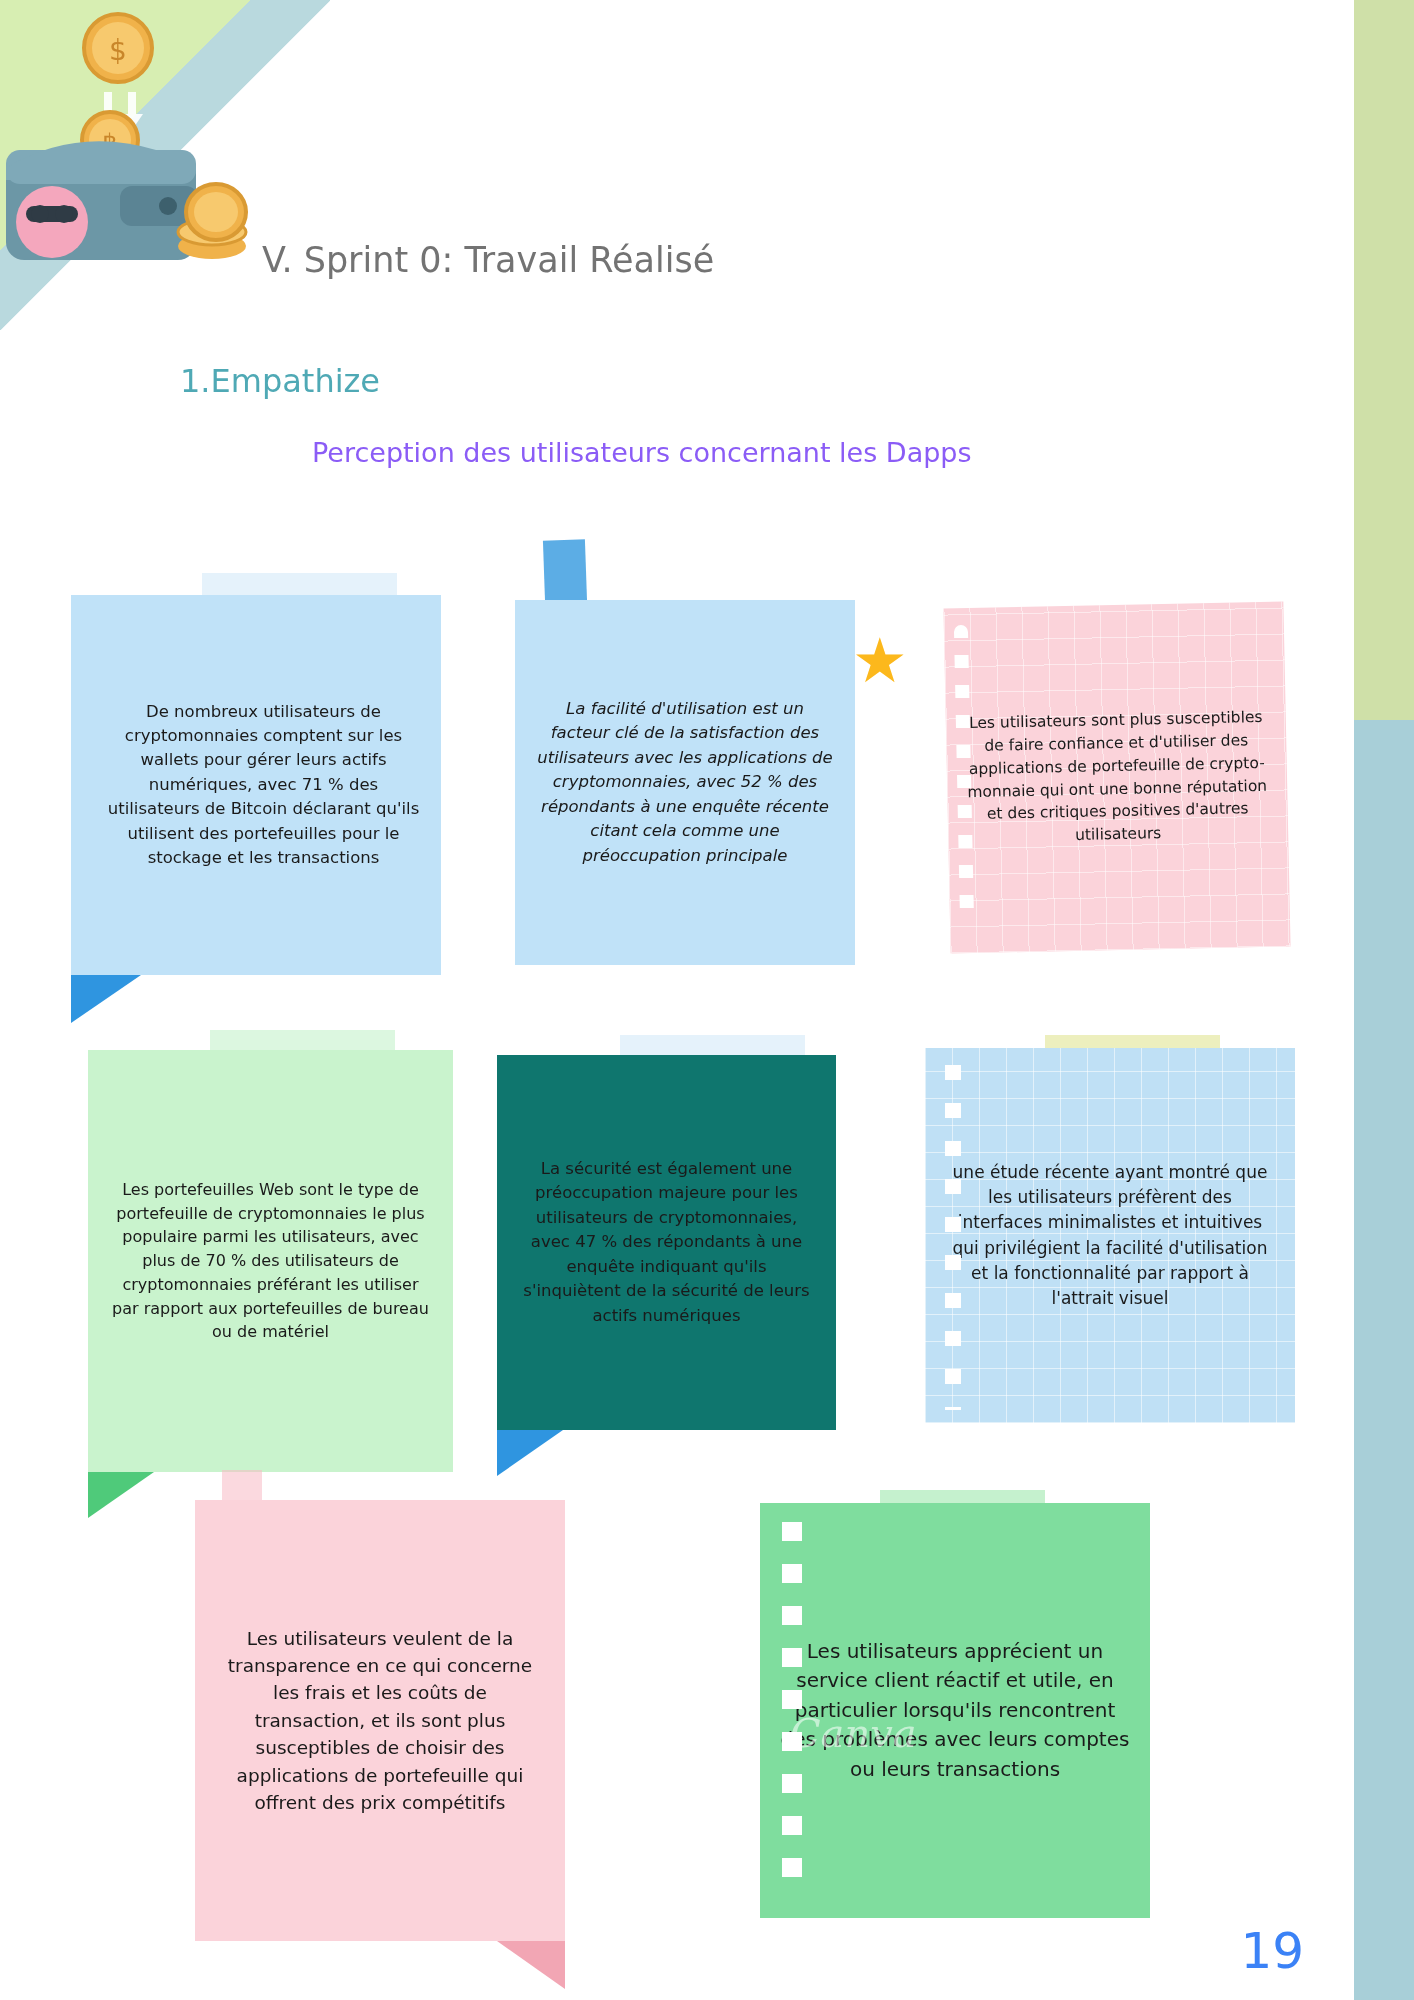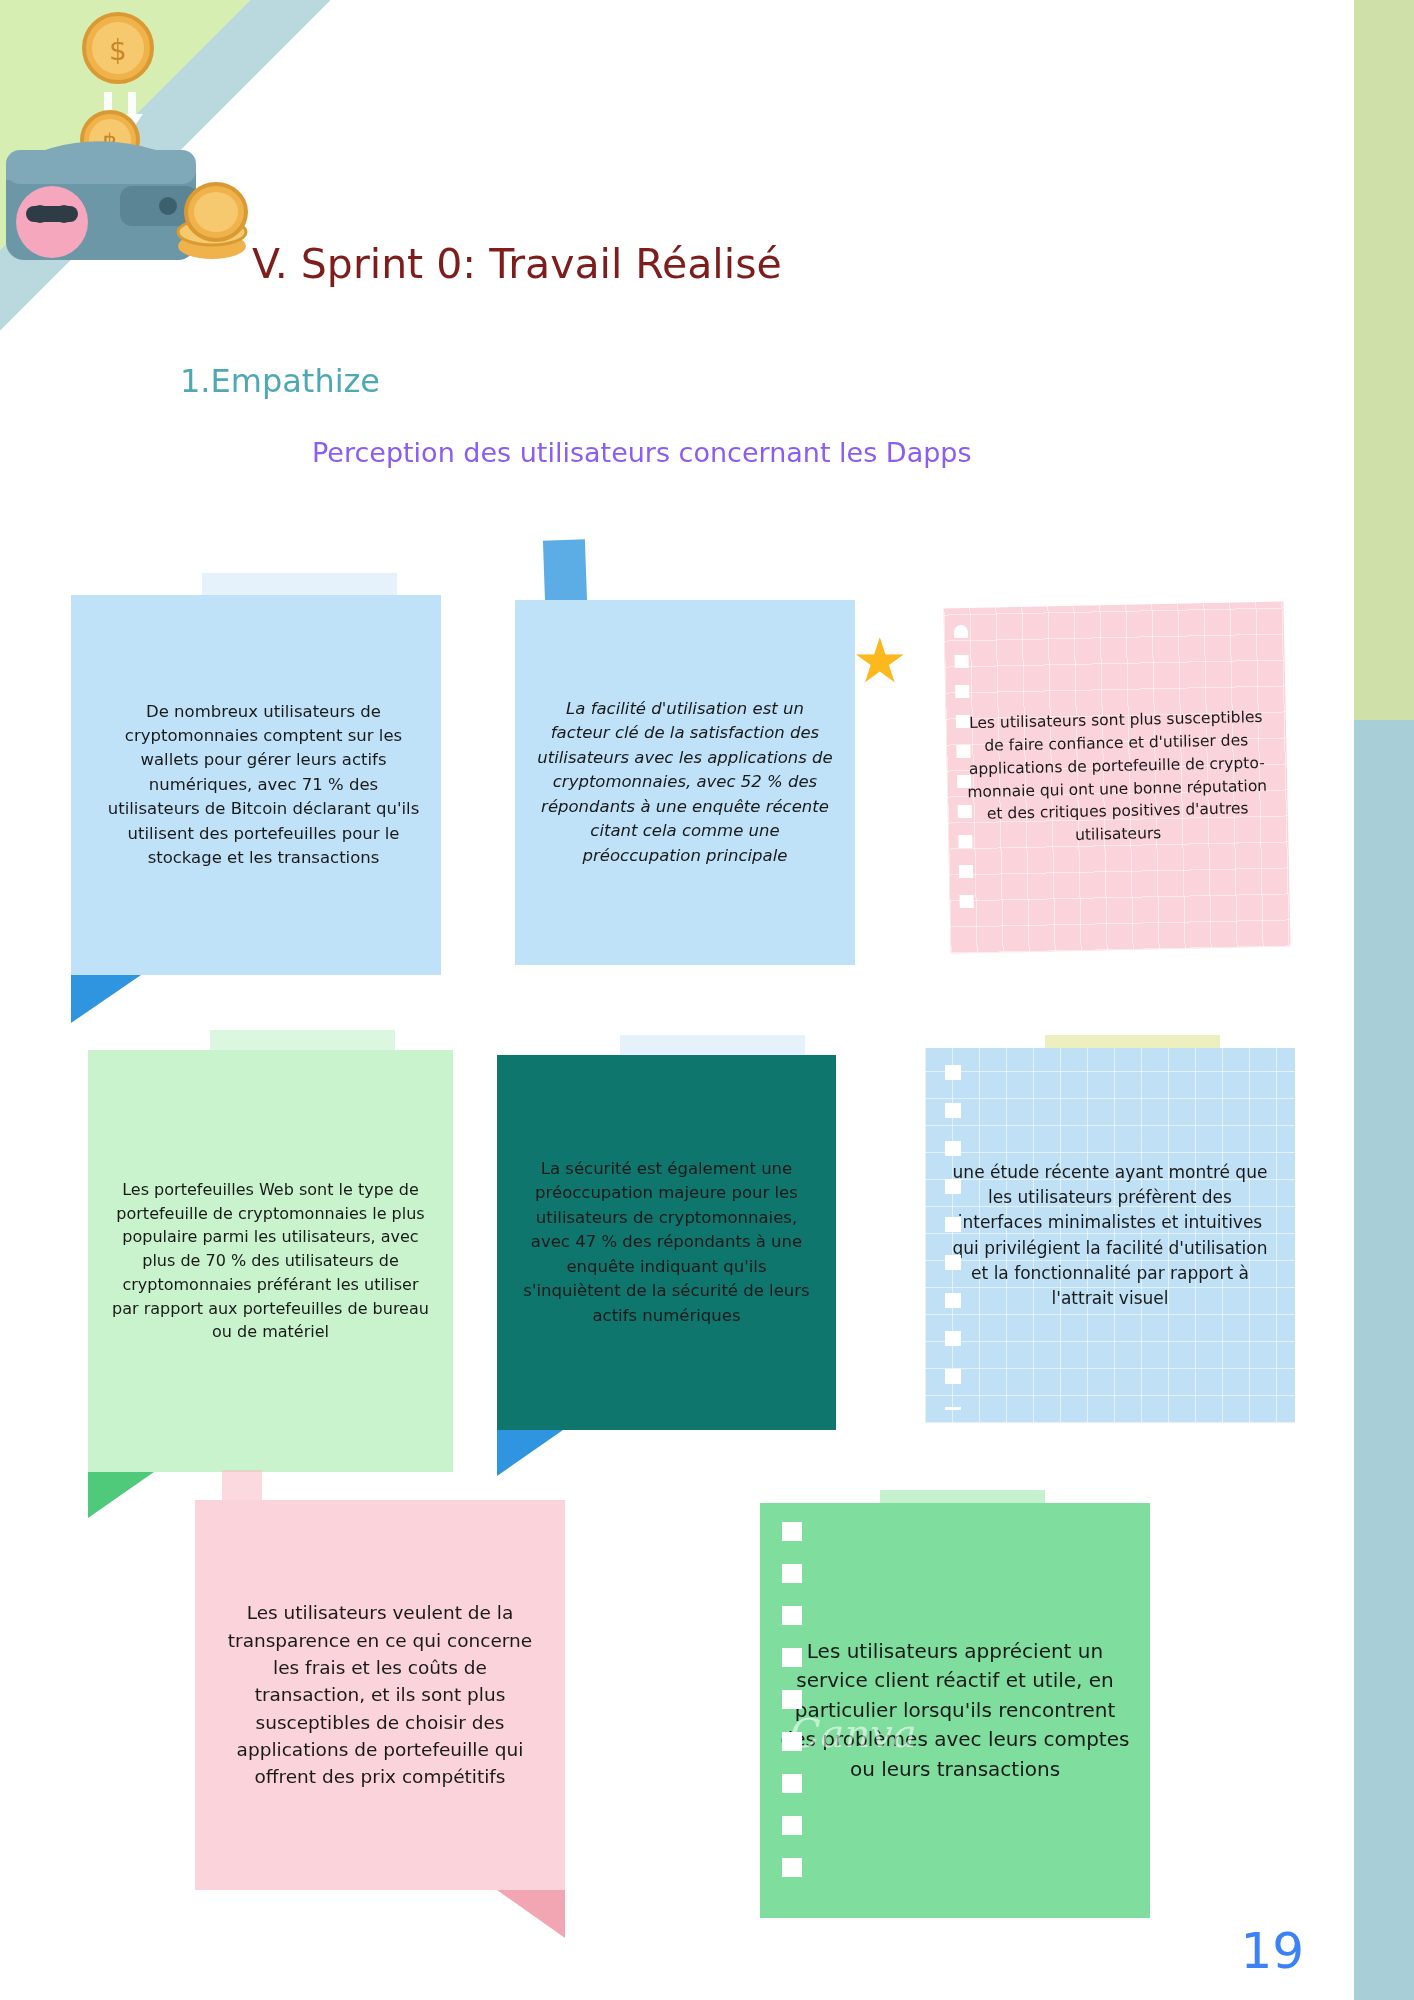--- a/index.html
+++ b/index.html
@@ -54,24 +54,24 @@
     position: absolute;
     top: 0;
     left: 0;
     width: 270px;
     height: 270px;
   }
 
   
   .title {
     position: absolute;
-    left: 252px;
+    left: 262px;
     top: 240px;
-    font-size: 41px;
-    color: #7f1d1d;
+    font-size: 35px;
+    color: #737373;
     font-family: "DejaVu Sans", sans-serif;
     white-space: nowrap;
   }
   .subtitle {
     position: absolute;
     left: 180px;
     top: 362px;
     font-size: 32px;
     color: #4fa9b5;
     white-space: nowrap;
@@ -243,21 +243,21 @@
               repeating-linear-gradient(0deg, rgba(255,255,255,0.55) 0 1px, rgba(0,0,0,0) 1px 27px),
               repeating-linear-gradient(90deg, rgba(255,255,255,0.55) 0 1px, rgba(0,0,0,0) 1px 27px),
               #bfe0f5;
             font-size:17px;">
   <div class="note-text">une étude récente ayant montré que les utilisateurs préfèrent des interfaces minimalistes et intuitives qui privilégient la facilité d'utilisation et la fonctionnalité par rapport à l'attrait visuel</div>
 </div>
 <div style="position:absolute; left:945px; top:1065px; width:16px; height:345px;
             background: repeating-linear-gradient(180deg, #ffffff 0 15px, rgba(0,0,0,0) 15px 38px);"></div>
 
 <div class="tape" style="left:222px; top:1470px; width:40px; height:105px; background:#f7b9c4;"></div>
-<div class="note" style="left:195px; top:1500px; width:370px; height:390px; background:#fbd3da; font-size:18.5px;">
+<div class="note" style="left:195px; top:1500px; width:370px; height:441px; background:#fbd3da; font-size:18.5px;">
   <div class="fold-right-pink" style="position:absolute; right:0; bottom:-48px; border-right-width:68px; border-bottom-width:48px;"></div>
   <div class="note-text">Les utilisateurs veulent de la transparence en ce qui concerne les frais et les coûts de transaction, et ils sont plus susceptibles de choisir des applications de portefeuille qui offrent des prix compétitifs</div>
 </div>
 
 <div class="tape" style="left:880px; top:1490px; width:165px; height:34px; background:#b6edc2; opacity:0.8;"></div>
 <div class="note" style="left:760px; top:1503px; width:390px; height:415px; background:#7fdd9e; font-size:20px;">
   <div class="note-text">Les utilisateurs apprécient un service client réactif et utile, en particulier lorsqu'ils rencontrent des problèmes avec leurs comptes ou leurs transactions</div>
 </div>
 <div style="position:absolute; left:782px; top:1522px; width:20px; height:378px;
             background: repeating-linear-gradient(180deg, #ffffff 0 19px, rgba(0,0,0,0) 19px 42px);"></div>

